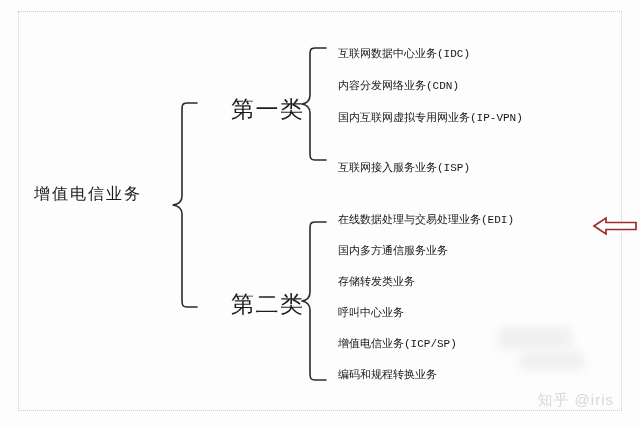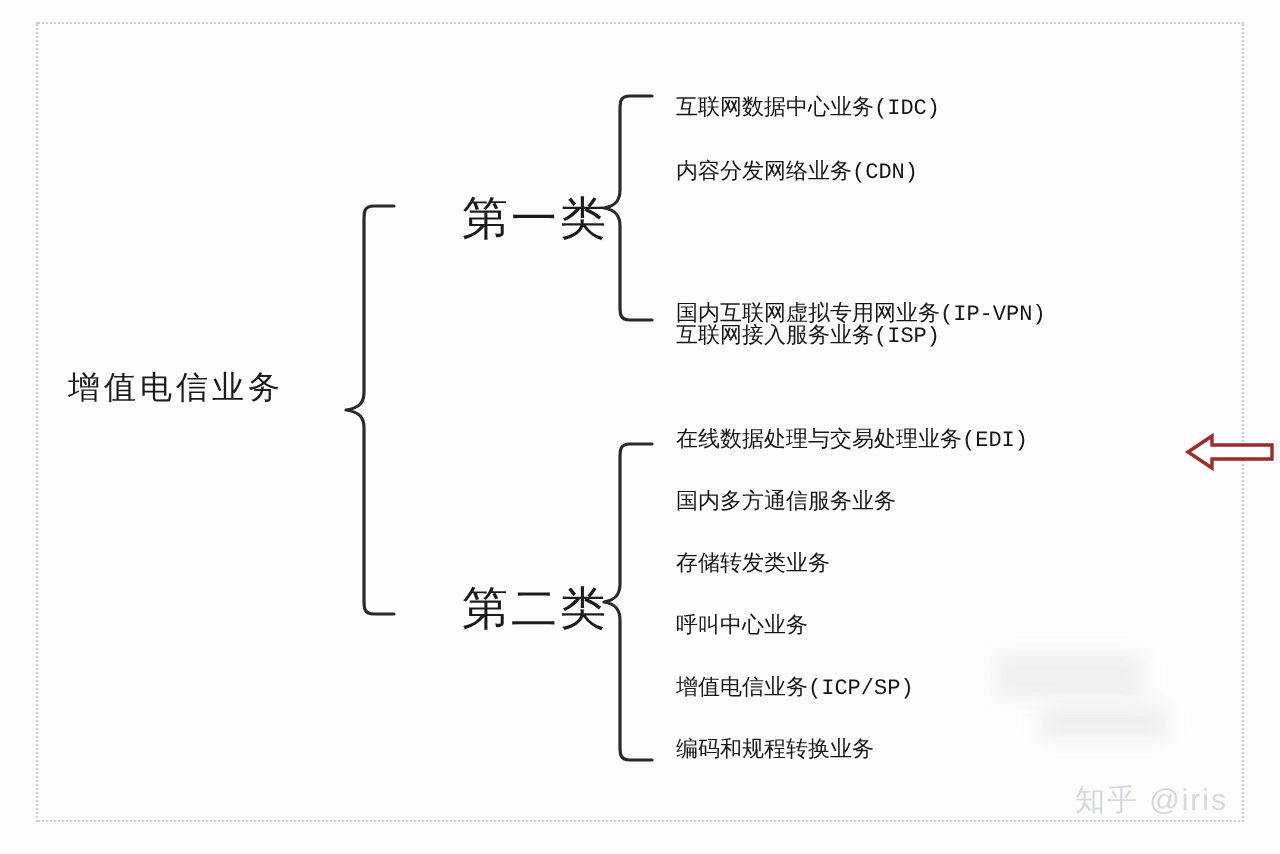--- a/index.html
+++ b/index.html
@@ -119,21 +119,21 @@
   </svg>
 
   <div class="cjk-label cat-label" id="cat1-label">第一类</div>
 
   <svg id="cat1-bracket" class="bracket" width="26" height="120" viewBox="0 0 26 120">
     <path d="M 26 4 L 15 4 C 10 4 10 7 10 11 L 10 51 C 10 56 8 59 2 60 C 8 61 10 64 10 69 L 10 109 C 10 113 10 116 15 116 L 26 116"></path>
   </svg>
 
   <div class="leaf" style="top:46px;">互联网数据中心业务(IDC)</div>
   <div class="leaf" style="top:78px;">内容分发网络业务(CDN)</div>
-  <div class="leaf" style="top:110px;margin-top:39px;">国内互联网虚拟专用网业务(IP-VPN)</div>
+  <div class="leaf" style="top:110px;">国内互联网虚拟专用网业务(IP-VPN)</div>
   <div class="leaf" style="top:160px;">互联网接入服务业务(ISP)</div>
 
   <div class="cjk-label cat-label" id="cat2-label">第二类</div>
 
   <svg id="cat2-bracket" class="bracket" width="26" height="166" viewBox="0 0 26 166">
     <path d="M 26 4 L 15 4 C 10 4 10 7 10 11 L 10 74 C 10 79 8 82 2 83 C 8 84 10 87 10 92 L 10 155 C 10 159 10 162 15 162 L 26 162"></path>
   </svg>
 
   <div class="leaf" style="top:212px;">在线数据处理与交易处理业务(EDI)</div>
   <div class="leaf" style="top:243px;">国内多方通信服务业务</div>

